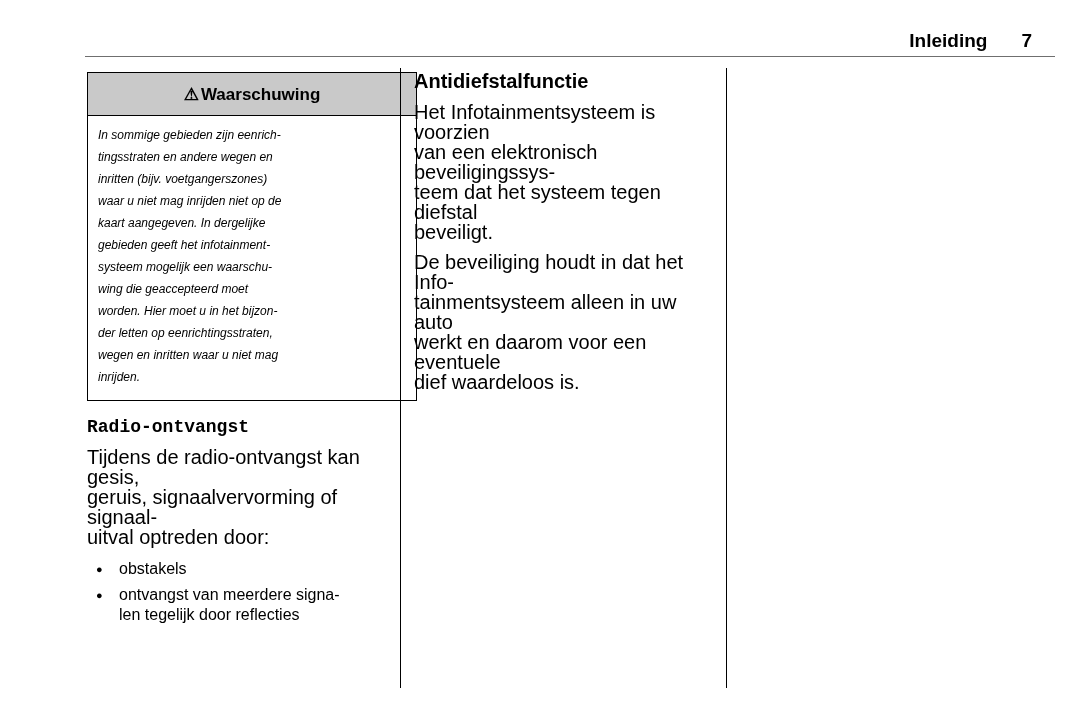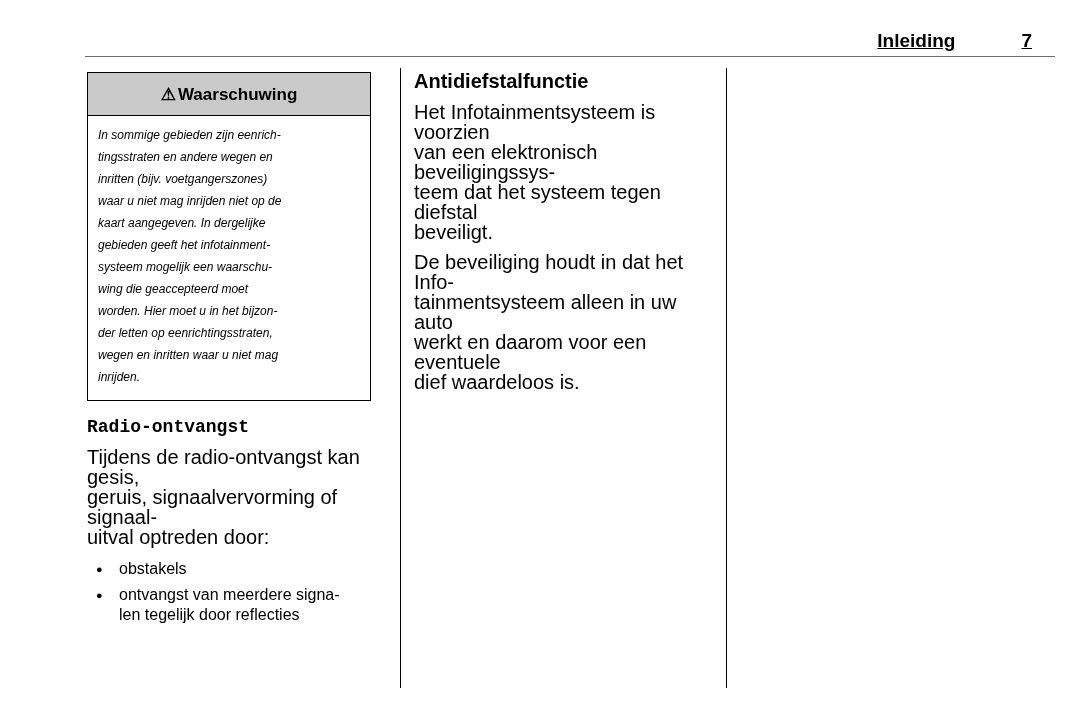--- a/index.html
+++ b/index.html
@@ -14,24 +14,23 @@
     overflow: hidden;
   }
 
   
   .header {
     position: absolute;
     top: 30px;
     right: 46px;
     display: flex;
     align-items: baseline;
-    gap: 66px;
+    gap: 34px;
     font-weight: bold;
     font-size: 19px;
-    text-decoration: underline;
   }
   .header-rule {
     position: absolute;
     top: 56px;
     left: 85px;
     right: 23px;
     height: 1px;
     background: #6f6f6f;
   }
 
@@ -48,21 +47,21 @@
 
   
   .left-col {
     position: absolute;
     left: 87px;
     top: 72px;
     width: 294px;
   }
   .warning-box {
     border: 1px solid #000000;
-    width: 284px;
+    width: 330px;
   }
   .warning-header {
     background: #c9c9c9;
     border-bottom: 1px solid #000000;
     text-align: center;
     padding: 11px 0 10px 0;
     font-weight: bold;
     font-size: 17px;
   }
   .warning-header .w-icon {

